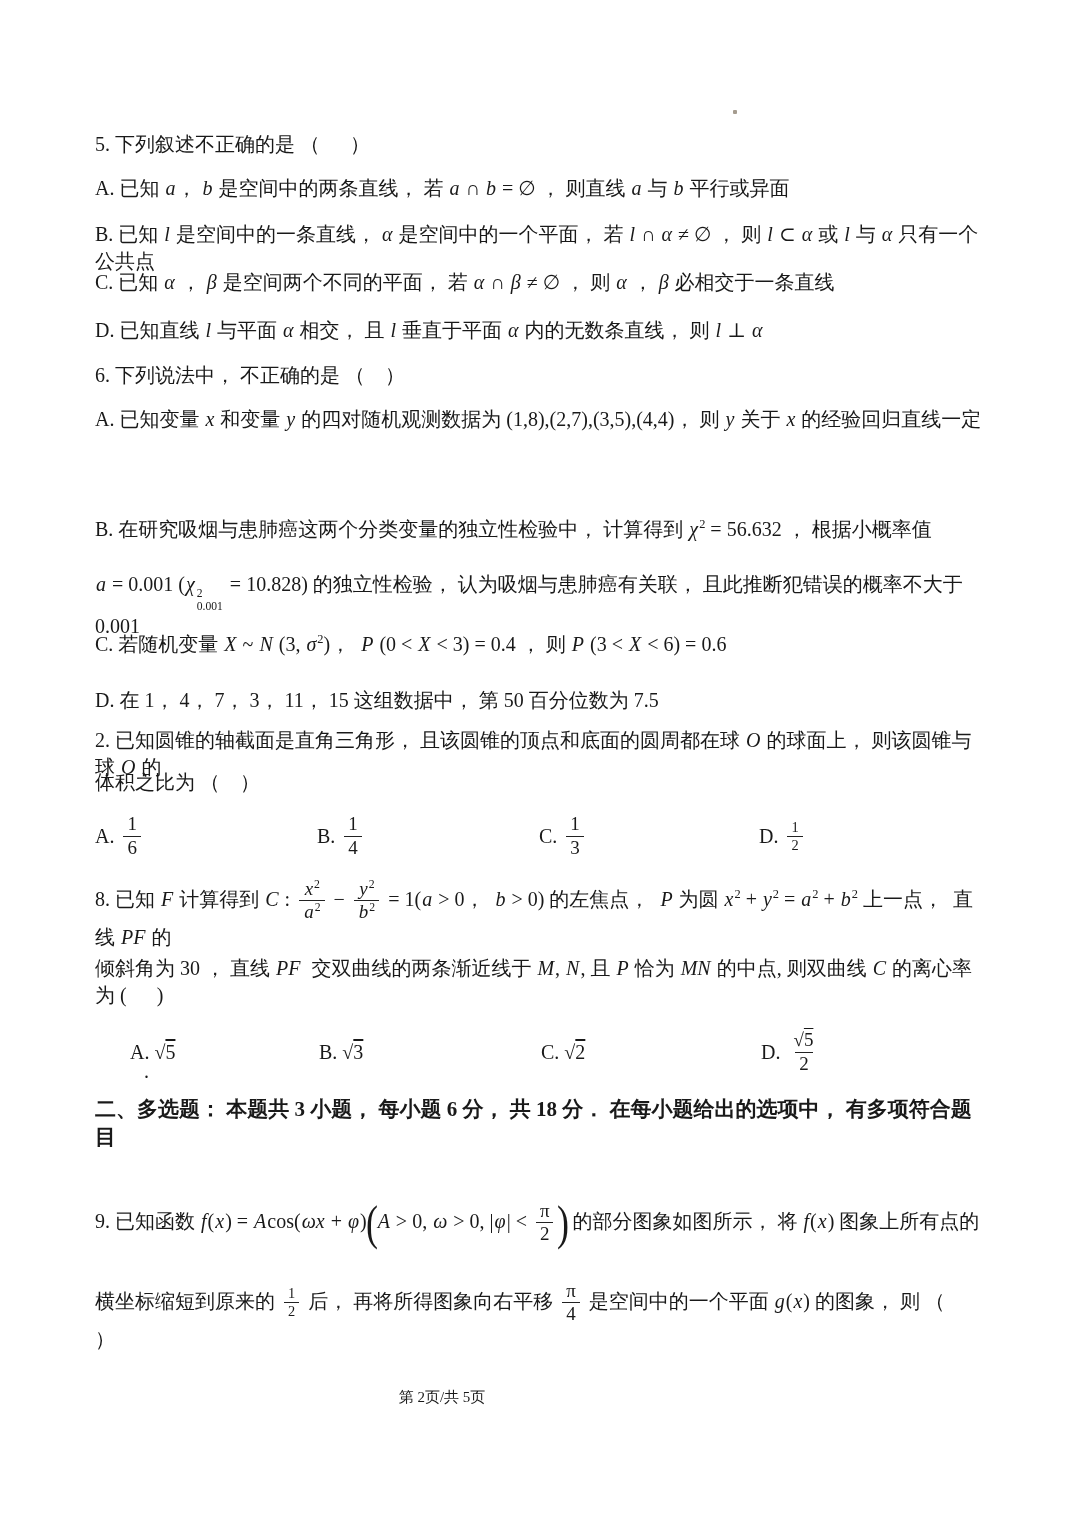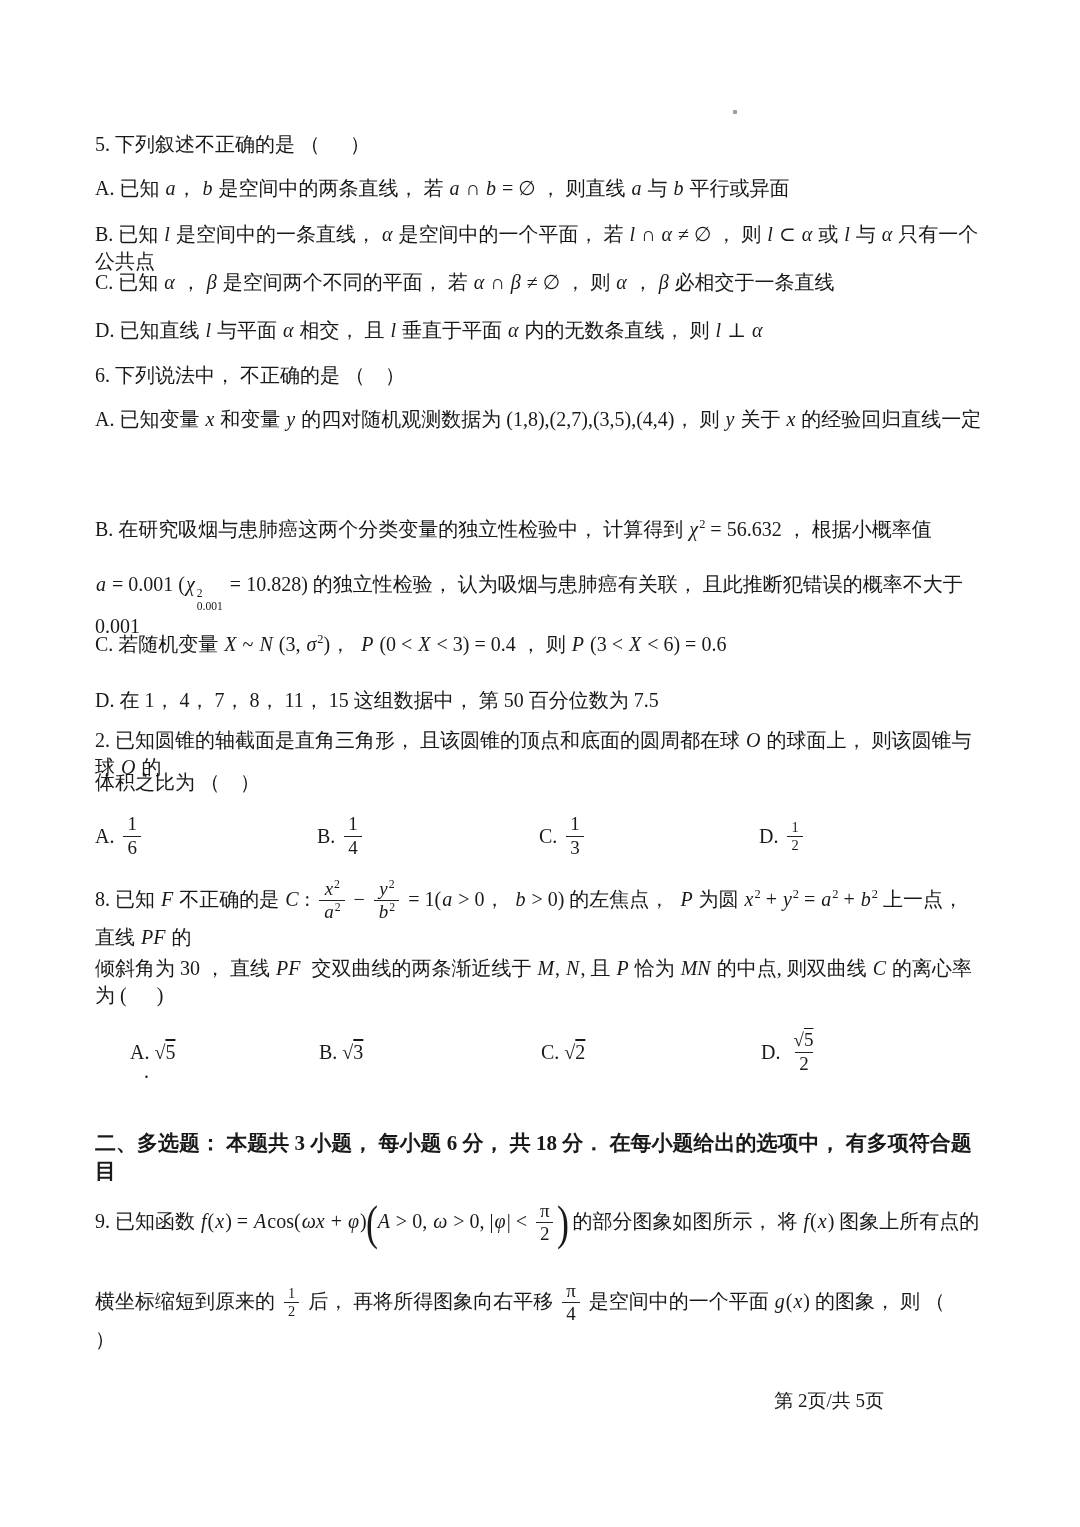--- a/index.html
+++ b/index.html
@@ -6,22 +6,22 @@
   body{
     width:1080px;height:1527px;position:relative;
     font-family:"Liberation Serif","DejaVu Serif",serif;
     color:#191919;font-size:20px;
   }
   .page{position:absolute;inset:0;background:#ffffff;overflow:hidden;text-decoration:underline;}
   .line{
     position:absolute;left:95px;width:890px;
     white-space:nowrap;line-height:1.35;
   }
-  .bold{font-weight:700;font-size:21px;margin-top:34px;}
-  .footer{position:absolute;left:0;width:884px;text-align:right;font-size:19px;}
+  .bold{font-weight:700;font-size:21px;}
+  .footer{position:absolute;left:0;width:884px;text-align:center;font-size:15px;}
   .speck{position:absolute;width:4px;height:4px;background:#a59c8f;border-radius:1px;}
 
   
   .seg-t{white-space:pre-wrap;}
   .seg-m{font-style:italic;padding:0 1px;}
   sup.seg-sup,sub.seg-sub{font-size:0.62em;line-height:0;}
   .seg-ss{display:inline-flex;flex-direction:column;align-items:flex-start;
     font-size:0.58em;line-height:1.05;vertical-align:-0.55em;margin:0 2px 0 1px;}
   .seg-frac{display:inline-flex;flex-direction:column;align-items:center;
     vertical-align:middle;margin:0 4px;font-size:0.95em;line-height:1.18;}
@@ -51,21 +51,21 @@
   <div class="line" style="top:317px"><span class="seg-t">D. 已知直线 </span><span class="seg-m">l</span><span class="seg-t"> 与平面 </span><span class="seg-m">α</span><span class="seg-t"> 相交， 且 </span><span class="seg-m">l</span><span class="seg-t"> 垂直于平面 </span><span class="seg-m">α</span><span class="seg-t"> 内的无数条直线， 则 </span><span class="seg-m">l</span><span class="seg-t"> ⊥ </span><span class="seg-m">α</span></div>
 
   <div class="line" style="top:362px"><span class="seg-t">6. 下列说法中， 不正确的是 （    ）</span></div>
   <div class="line" style="top:406px"><span class="seg-t">A. 已知变量 </span><span class="seg-m">x</span><span class="seg-t"> 和变量 </span><span class="seg-m">y</span><span class="seg-t"> 的四对随机观测数据为 </span><span class="seg-t">(1,8),(2,7),(3,5),(4,4)</span><span class="seg-t">， 则 </span><span class="seg-m">y</span><span class="seg-t"> 关于 </span><span class="seg-m">x</span><span class="seg-t"> 的经验回归直线一定</span></div>
   <div class="line" style="top:516px"><span class="seg-t">B. 在研究吸烟与患肺癌这两个分类变量的独立性检验中， 计算得到 </span><span class="seg-m">χ</span><sup class="seg-sup">2</sup><span class="seg-t"> = 56.632 ， 根据小概率值</span></div>
   <div class="line" style="top:571px"><span class="seg-m">a</span><span class="seg-t"> = 0.001 (</span><span class="seg-m">χ</span><span class="seg-ss">
         <span class="ss-sup">2</span>
         <span class="ss-sub">0.001</span>
       </span><span class="seg-t"> = 10.828) 的独立性检验， 认为吸烟与患肺癌有关联， 且此推断犯错误的概率不大于 0.001</span></div>
   <div class="line" style="top:631px"><span class="seg-t">C. 若随机变量 </span><span class="seg-m">X</span><span class="seg-t"> ~ </span><span class="seg-m">N</span><span class="seg-t"> (3, </span><span class="seg-m">σ</span><sup class="seg-sup">2</sup><span class="seg-t">)，  </span><span class="seg-m">P</span><span class="seg-t"> (0 &lt; </span><span class="seg-m">X</span><span class="seg-t"> &lt; 3) = 0.4 ， 则 </span><span class="seg-m">P</span><span class="seg-t"> (3 &lt; </span><span class="seg-m">X</span><span class="seg-t"> &lt; 6) = 0.6</span></div>
-  <div class="line" style="top:687px"><span class="seg-t">D. 在 1， 4， 7， 8， 11， 15 这组数据中， 第 50 百分位数为 7.5</span></div>
+  <div class="line" style="top:687px"><span class="seg-t">D. 在 1， 4， 7， 3， 11， 15 这组数据中， 第 50 百分位数为 7.5</span></div>
 
   <div class="line" style="top:727px"><span class="seg-t">2. 已知圆锥的轴截面是直角三角形， 且该圆锥的顶点和底面的圆周都在球 </span><span class="seg-m">O</span><span class="seg-t"> 的球面上， 则该圆锥与球 </span><span class="seg-m">O</span><span class="seg-t"> 的</span></div>
   <div class="line" style="top:769px"><span class="seg-t">体积之比为 （    ）</span></div>
   <div class="opt-row" style="top:806px">
     <div class="opt-cell" style="left:0px">
         <span class="seg-t">A. </span>
         <span class="seg-frac">
           <span class="fnum">1</span>
           <span class="fden">6</span>
         </span>
@@ -86,21 +86,21 @@
       </div>
     <div class="opt-cell" style="left:664px">
         <span class="seg-t">D. </span>
         <span class="seg-frac frac-small">
           <span class="fnum">1</span>
           <span class="fden">2</span>
         </span>
       </div>
   </div>
 
-  <div class="line" style="top:878px"><span class="seg-t">8. 已知 </span><span class="seg-m">F</span><span class="seg-t"> 不正确的是 </span><span class="seg-m">C</span><span class="seg-t"> : </span><span class="seg-frac">
+  <div class="line" style="top:878px"><span class="seg-t">8. 已知 </span><span class="seg-m">F</span><span class="seg-t"> 计算得到 </span><span class="seg-m">C</span><span class="seg-t"> : </span><span class="seg-frac">
         <span class="fnum"><span class="seg-m">x</span><sup class="seg-sup">2</sup></span>
         <span class="fden"><span class="seg-m">a</span><sup class="seg-sup">2</sup></span>
       </span><span class="seg-t"> − </span><span class="seg-frac">
         <span class="fnum"><span class="seg-m">y</span><sup class="seg-sup">2</sup></span>
         <span class="fden"><span class="seg-m">b</span><sup class="seg-sup">2</sup></span>
       </span><span class="seg-t"> = 1(</span><span class="seg-m">a</span><span class="seg-t"> &gt; 0，  </span><span class="seg-m">b</span><span class="seg-t"> &gt; 0) 的左焦点，  </span><span class="seg-m">P</span><span class="seg-t"> 为圆 </span><span class="seg-m">x</span><sup class="seg-sup">2</sup><span class="seg-t"> + </span><span class="seg-m">y</span><sup class="seg-sup">2</sup><span class="seg-t"> = </span><span class="seg-m">a</span><sup class="seg-sup">2</sup><span class="seg-t"> + </span><span class="seg-m">b</span><sup class="seg-sup">2</sup><span class="seg-t"> 上一点，  直线 </span><span class="seg-m">PF</span><span class="seg-t"> 的</span></div>
   <div class="line" style="top:955px"><span class="seg-t">倾斜角为 30 ， 直线 </span><span class="seg-m">PF</span><span class="seg-t">  交双曲线的两条渐近线于 </span><span class="seg-m">M</span><span class="seg-t">, </span><span class="seg-m">N</span><span class="seg-t">, 且 </span><span class="seg-m">P</span><span class="seg-t"> 恰为 </span><span class="seg-m">MN</span><span class="seg-t"> 的中点, 则双曲线 </span><span class="seg-m">C</span><span class="seg-t"> 的离心率为 (      )</span></div>
   <div class="opt-row" style="top:1022px">
     <div class="opt-cell" style="left:0px;position:absolute;margin-left:35px;">
       <span><span class="seg-t">A. </span><span class="seg-sqrt"><span class="sqrt-sign">√</span><span class="sqrt-body">5</span></span></span>

